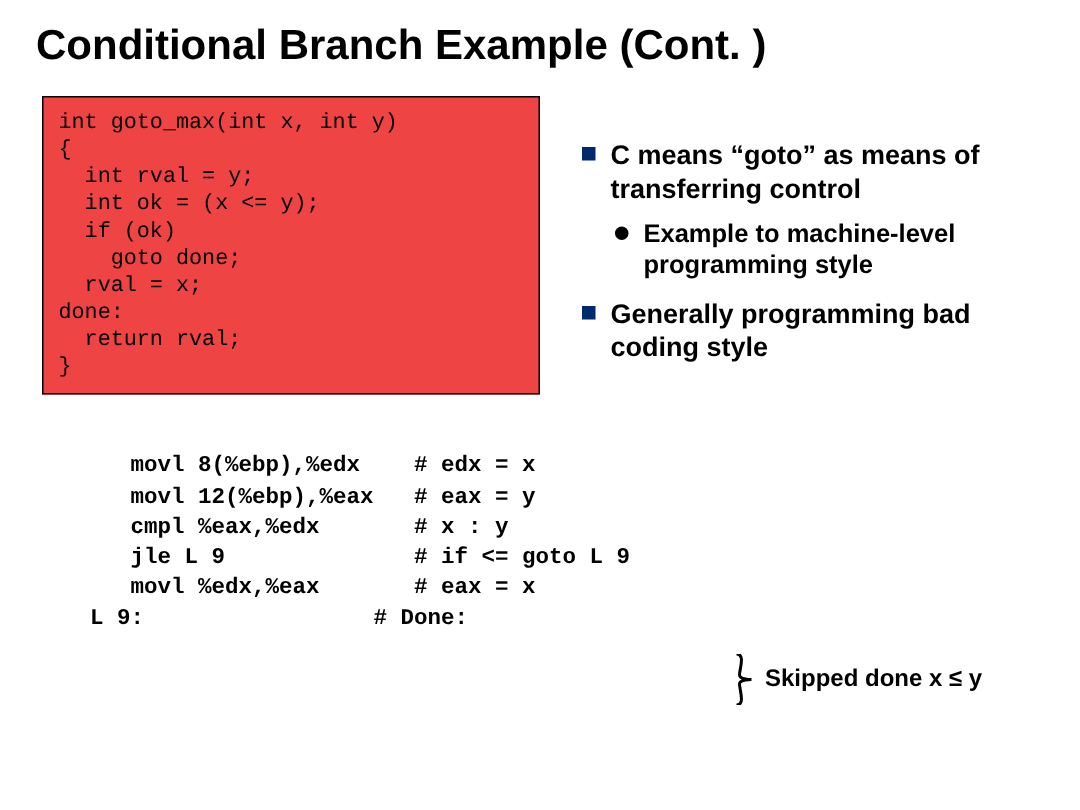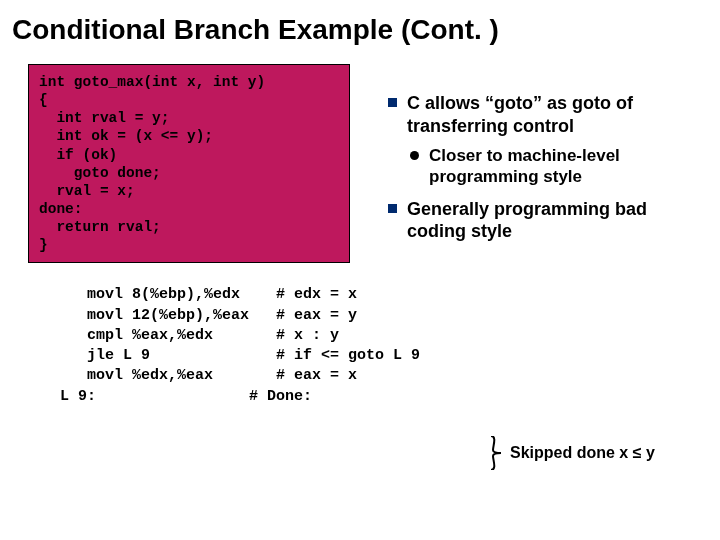--- a/index.html
+++ b/index.html
@@ -9,36 +9,36 @@
     height: 540px;
     background: #fff;
     font-family: Arial, Helvetica, sans-serif;
     color: #000;
     position: relative;
     overflow: hidden;
   }
   .title {
     font-size: 28px;
     font-weight: bold;
-    padding: 14px 0 0 12px;
+    padding: 14px 0 0 24px;
   }
   .content {
     position: relative;
     margin: 18px 0 0 28px;
   }
   .codebox {
     border: 1.5px solid #000;
-    background: #be185d;
+    background: #ef4444;
     width: 300px;
-    padding: 8px 10px 8px 10px;
+    padding: 8px 20px 8px 10px;
     font-family: "Courier New", monospace;
     font-size: 14.5px;
     line-height: 1.25;
     white-space: pre;
-    font-weight: bold;
+    font-weight: normal;
   }
   .bullets {
     position: absolute;
     left: 360px;
     top: 28px;
     width: 320px;
     font-size: 18px;
   }
   .bul {
     display: flex;
@@ -62,21 +62,21 @@
   }
   .dot {
     width: 9px;
     height: 9px;
     border-radius: 50%;
     background: #000;
     margin: 6px 10px 0 0;
     flex: 0 0 auto;
   }
   .asm {
-    margin: 22px 0 0 60px;
+    margin: 38px 0 0 60px;
     font-family: "Courier New", monospace;
     font-size: 15px;
     font-weight: bold;
     white-space: pre;
     line-height: 1.35;
   }
   .bracket {
     position: absolute;
     left: 489px;
     top: 436px;
@@ -106,25 +106,25 @@
   if (ok)
     goto done;
   rval = x;
 done:
   return rval;
 }</div>
 
   <div class="bullets">
     <div class="bul">
       <div class="sq"></div>
-      <div class="btxt">C allows “goto” as goto of transferring control</div>
+      <div class="btxt">C means “goto” as means of transferring control</div>
     </div>
     <div class="sub">
       <div class="dot"></div>
-      <div class="btxt">Closer to machine-level programming style</div>
+      <div class="btxt">Example to machine-level programming style</div>
     </div>
     <div class="bul">
       <div class="sq"></div>
       <div class="btxt">Generally programming bad coding style</div>
     </div>
   </div>
 
 </div>
 
 <div class="asm">   movl 8(%ebp),%edx    # edx = x

